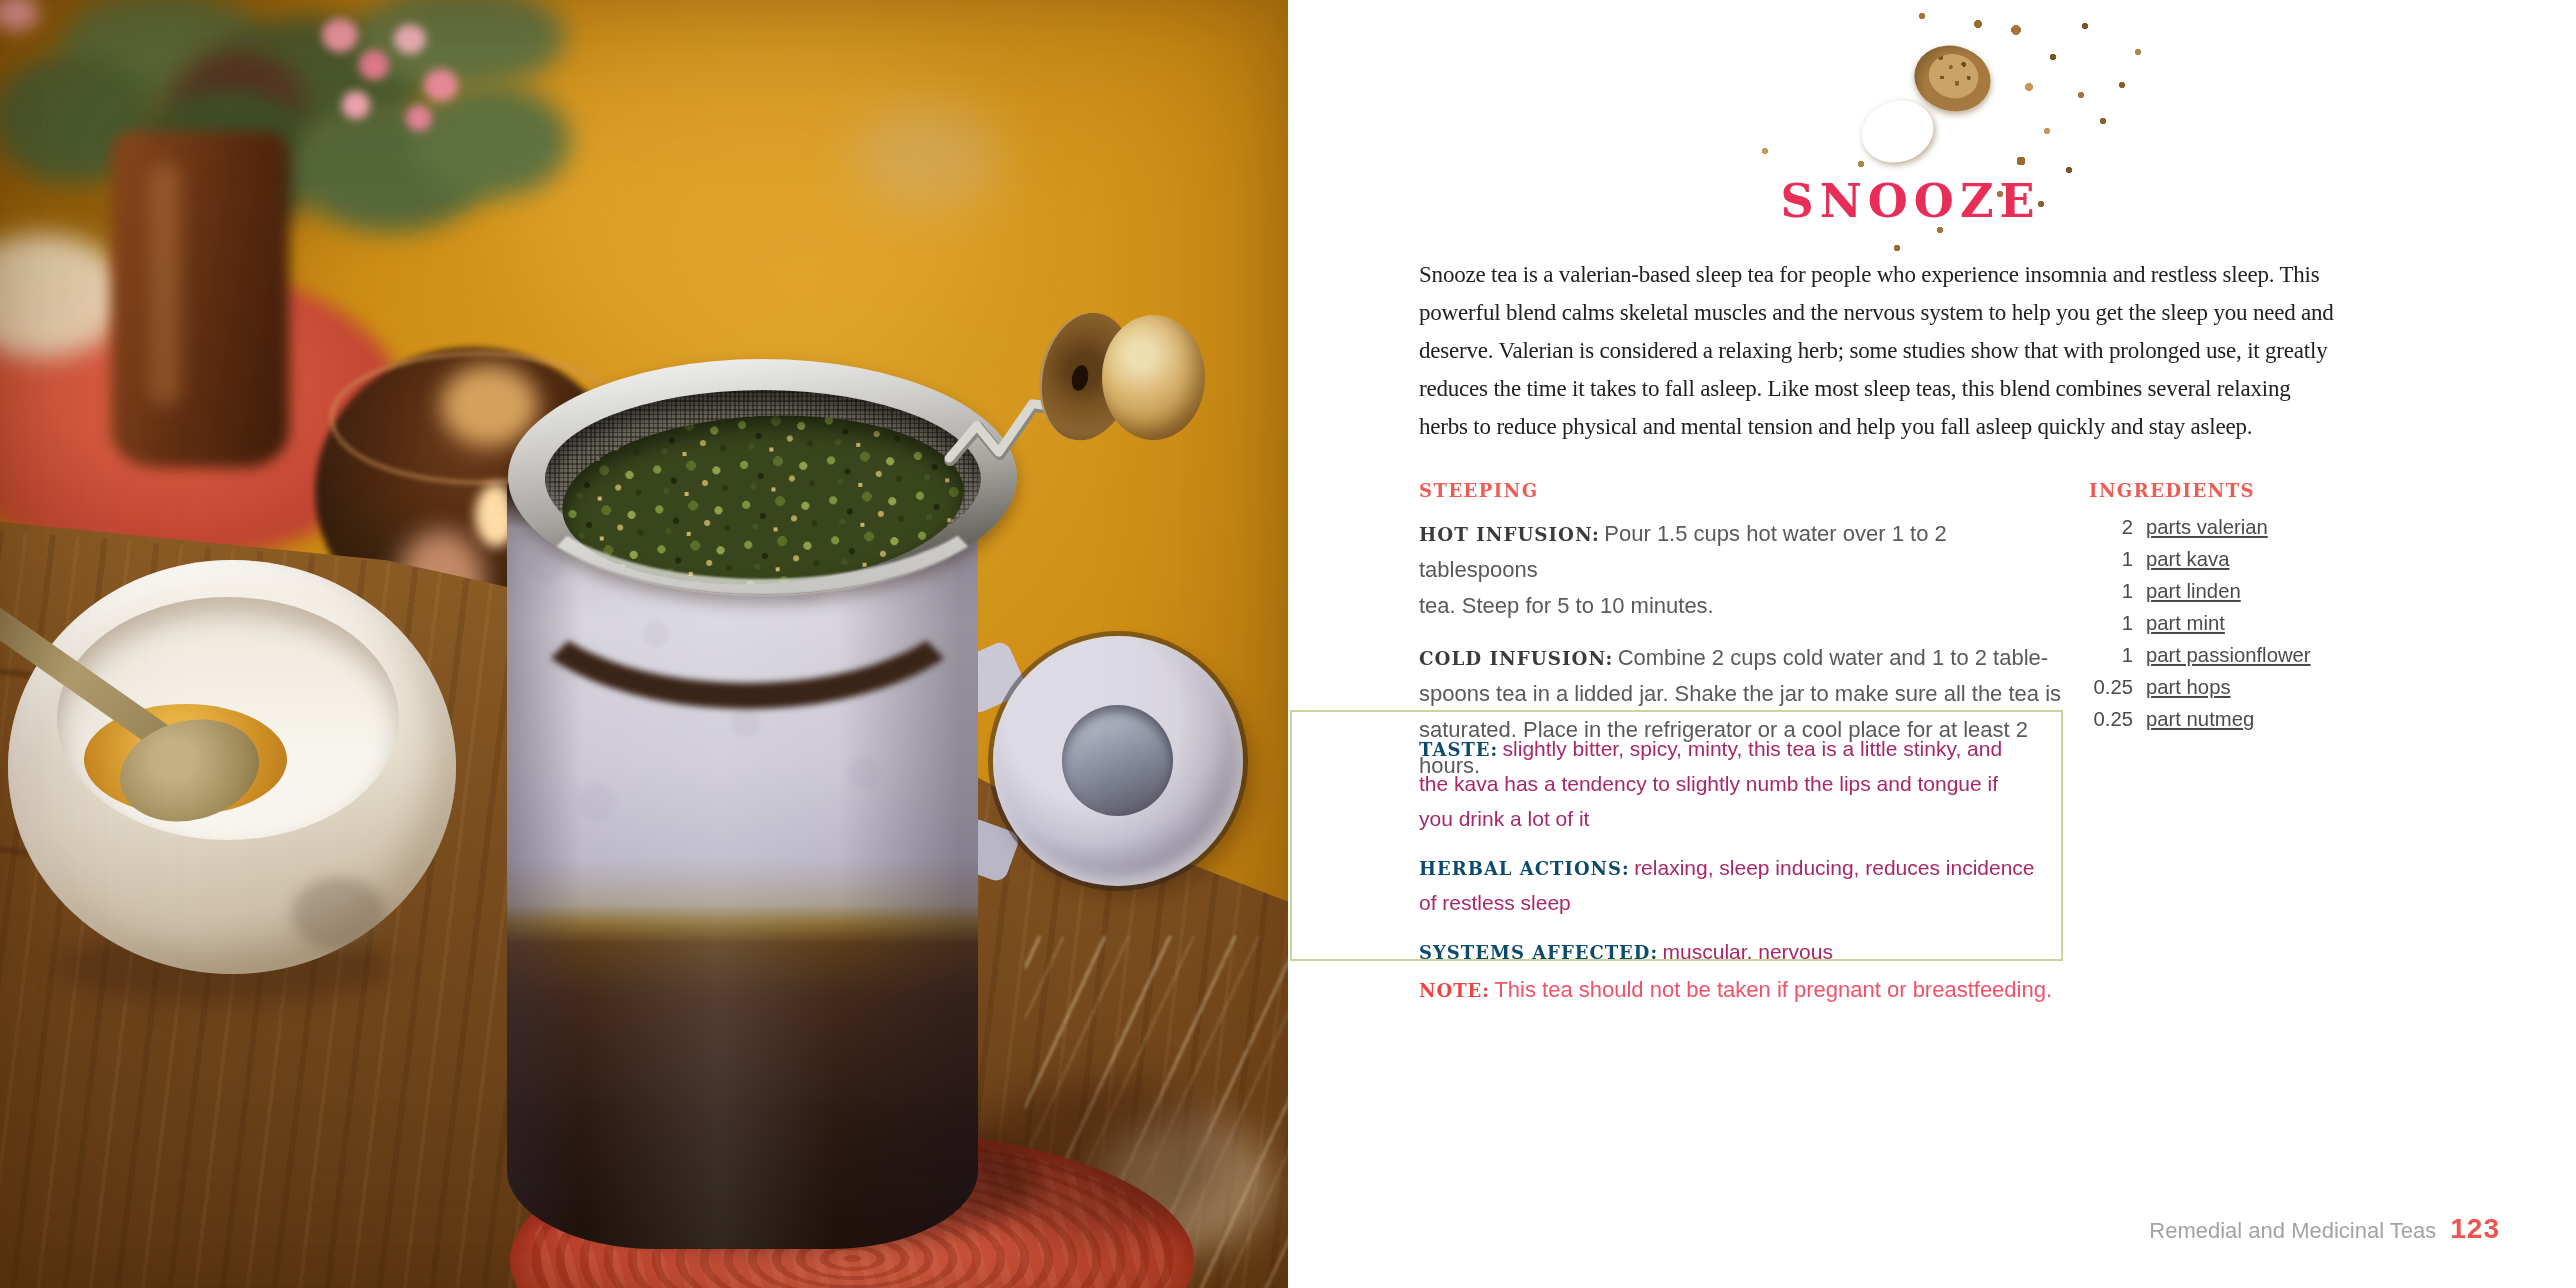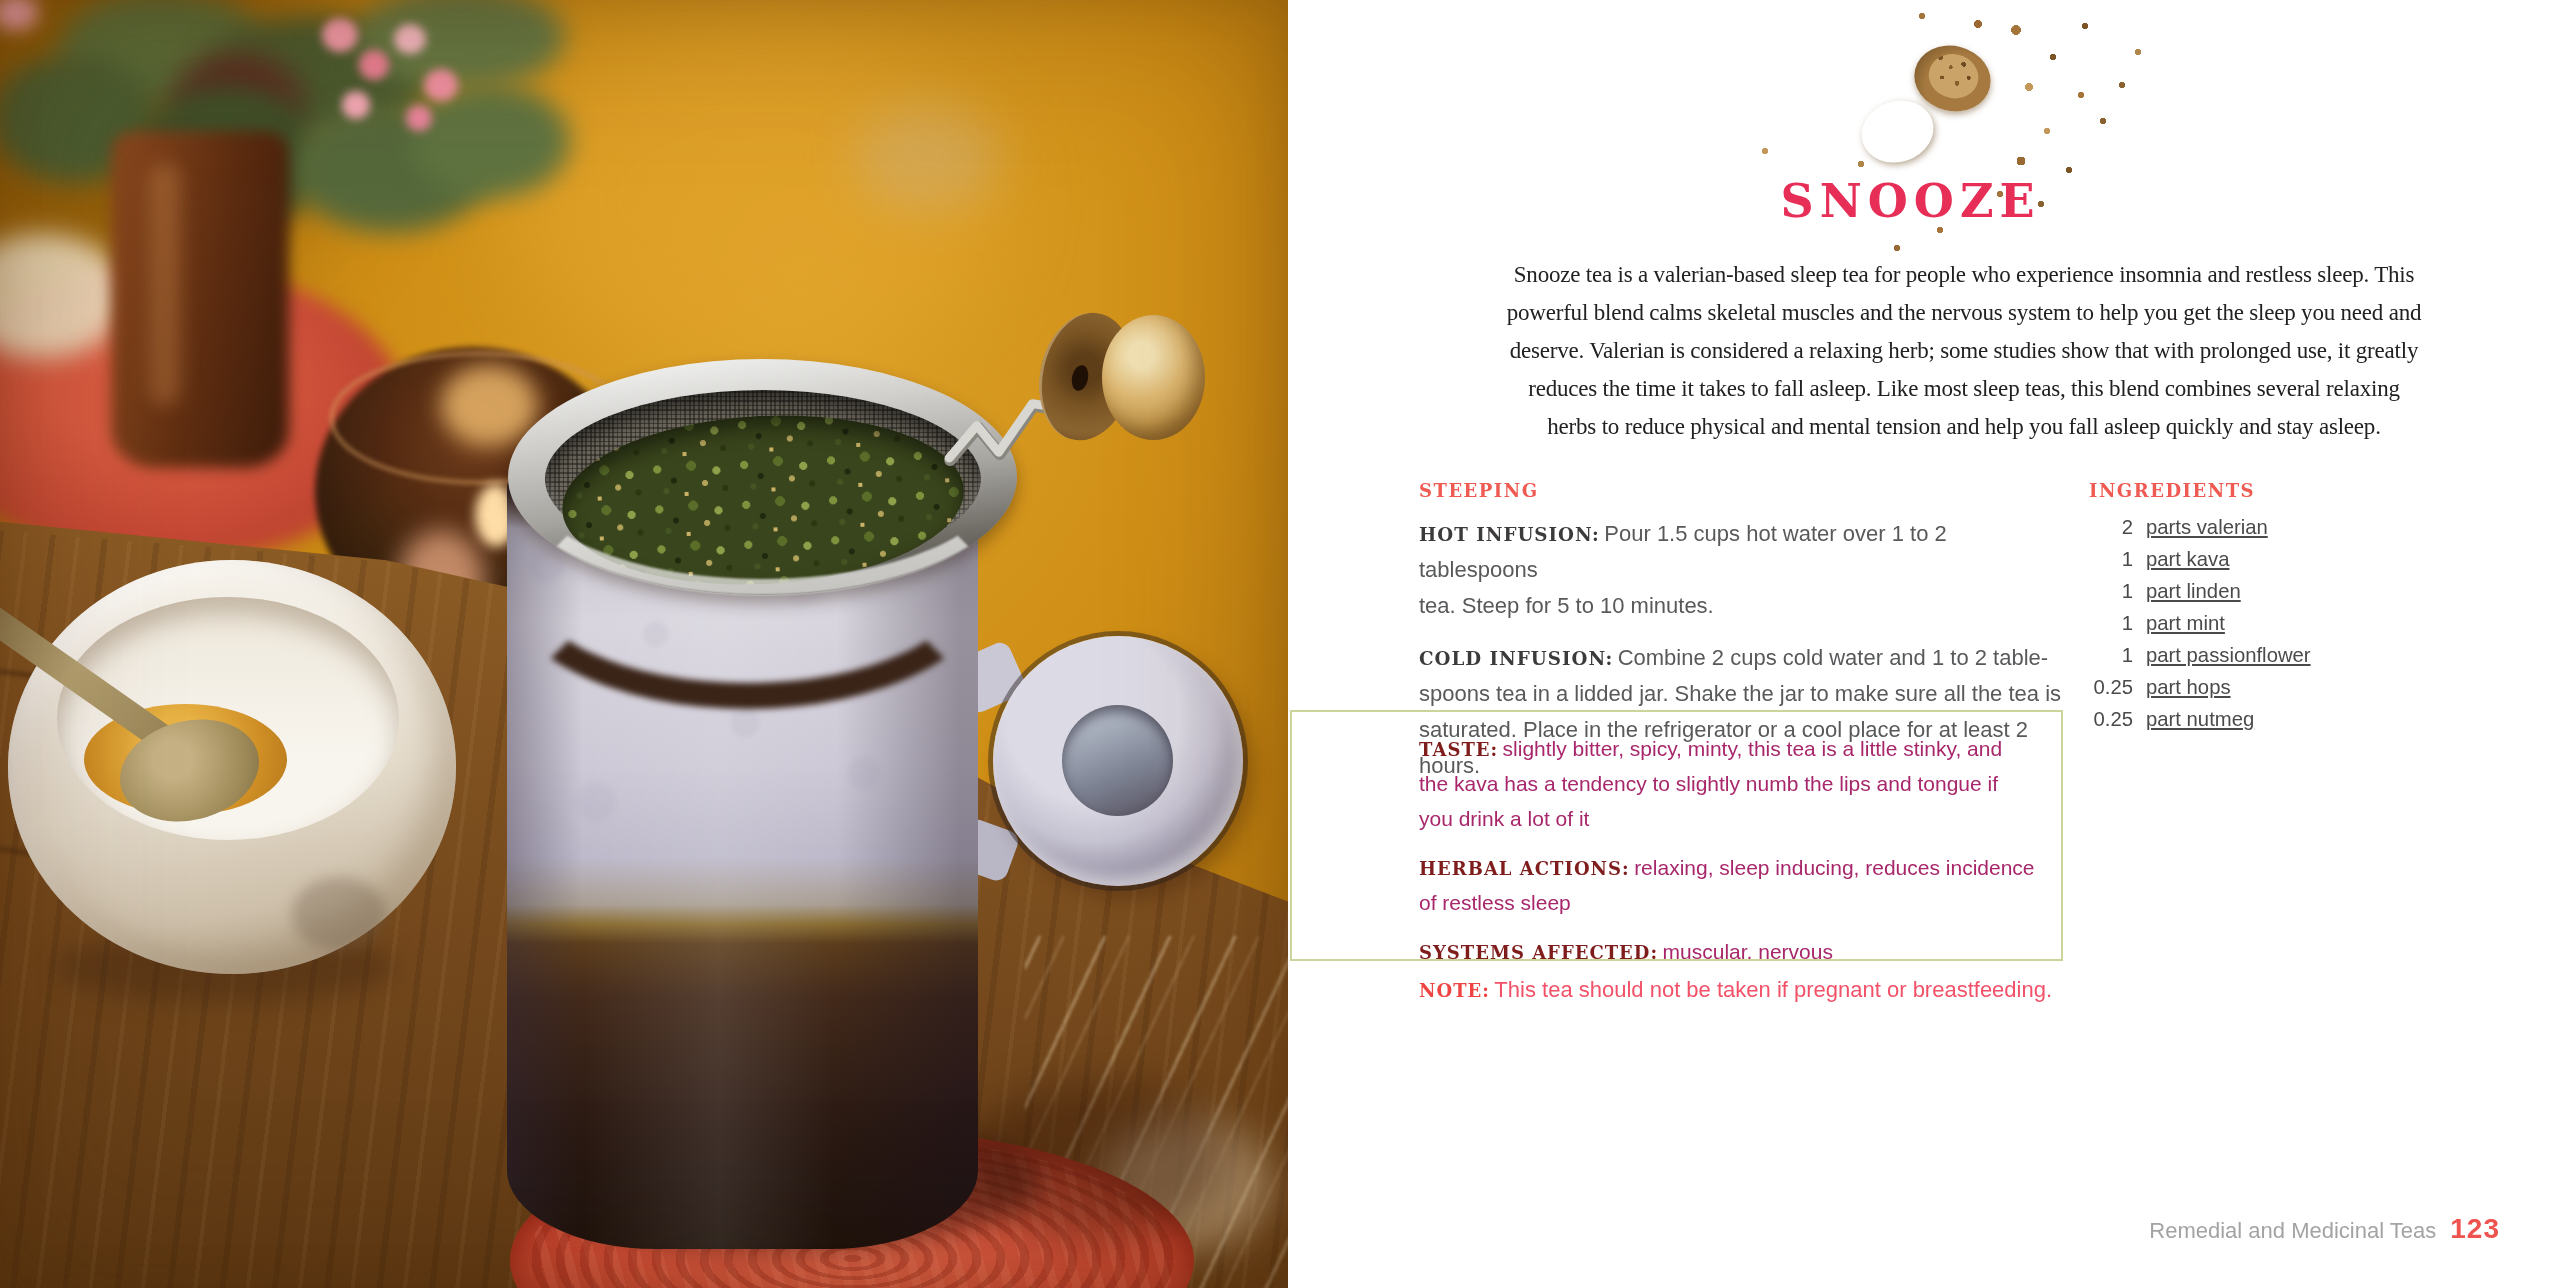--- a/index.html
+++ b/index.html
@@ -191,41 +191,41 @@
       radial-gradient(circle 3px at 21px 151px, #c49859 97%, transparent),
       radial-gradient(circle 3px at 297px 204px, #8a6230 97%, transparent),
       radial-gradient(circle 3.5px at 196px 230px, #a5743a 97%, transparent);}
 
   .title{left:119px;top:178px;width:1007px;margin:0;text-align:center;
     font-family:"DejaVu Serif","Liberation Serif",serif;font-weight:bold;
     font-size:46px;line-height:46px;letter-spacing:6px;color:#e62e57;}
   .pre{white-space:pre-line;}
   .intro{left:131px;top:256px;width:1090px;margin:0;
     font-family:"Liberation Serif","DejaVu Serif",serif;
-    font-size:23px;line-height:38px;letter-spacing:-0.2px;color:#222021;text-align:center;}
+    font-size:23px;line-height:38px;letter-spacing:-0.2px;color:#222021;}
 
   .sec-heading{margin:0 0 10px 0;font-family:"DejaVu Serif","Liberation Serif",serif;font-weight:bold;
     font-size:18px;letter-spacing:1.5px;color:#ef5a52;}
   .slab{font-family:"DejaVu Serif","Liberation Serif",serif;font-weight:bold;
     font-size:18.3px;letter-spacing:1px;color:#3c3a3b;}
   .body-sans{font-size:22px;line-height:34px;color:#58595b;}
   .method{margin:16px 0 14px 0;line-height:34px;}
 
   .steeping-col{left:131px;top:480px;width:649px;}
   .ingredients-col{left:801px;top:480px;width:416px;}
   .ing-list{margin-top:2px;}
   .ing-row{display:flex;align-items:baseline;line-height:32px;}
   .qty{width:44px;text-align:right;font-size:20.3px;color:#4a4a4c;flex:0 0 44px;}
   .iname{margin-left:13px;font-size:20.3px;color:#4a4a4c;text-decoration:underline;}
 
   .profile-box{left:2px;top:710px;width:773px;height:251px;box-sizing:border-box;
     border:2px solid #ccd49c;padding:20px 18px 0 127px;overflow:hidden;}
   .pline{margin:0 0 14px 0;line-height:33px;}
   .boxtext{font-size:21px;line-height:33px;color:#a8276b;}
-  .slab.magenta{color:#7f1d1d;font-size:18px;}
+  .slab.magenta{color:#0c4a6e;font-size:18px;}
 
   .note{left:131px;top:974px;width:892px;margin:0;line-height:32px;}
   .slab.notelabel{color:#ef4444;font-size:18px;}
   .notetext{font-size:22px;color:#f25168;}
 
   .footer{right:76px;top:1213px;display:flex;align-items:baseline;gap:14px;}
   .footer-section{font-size:22px;color:#a3a3a3;}
   .footer-page{font-family:"Liberation Sans","DejaVu Sans",sans-serif;font-weight:bold;
     font-size:28px;color:#ef5350;letter-spacing:1px;}
 </style>

